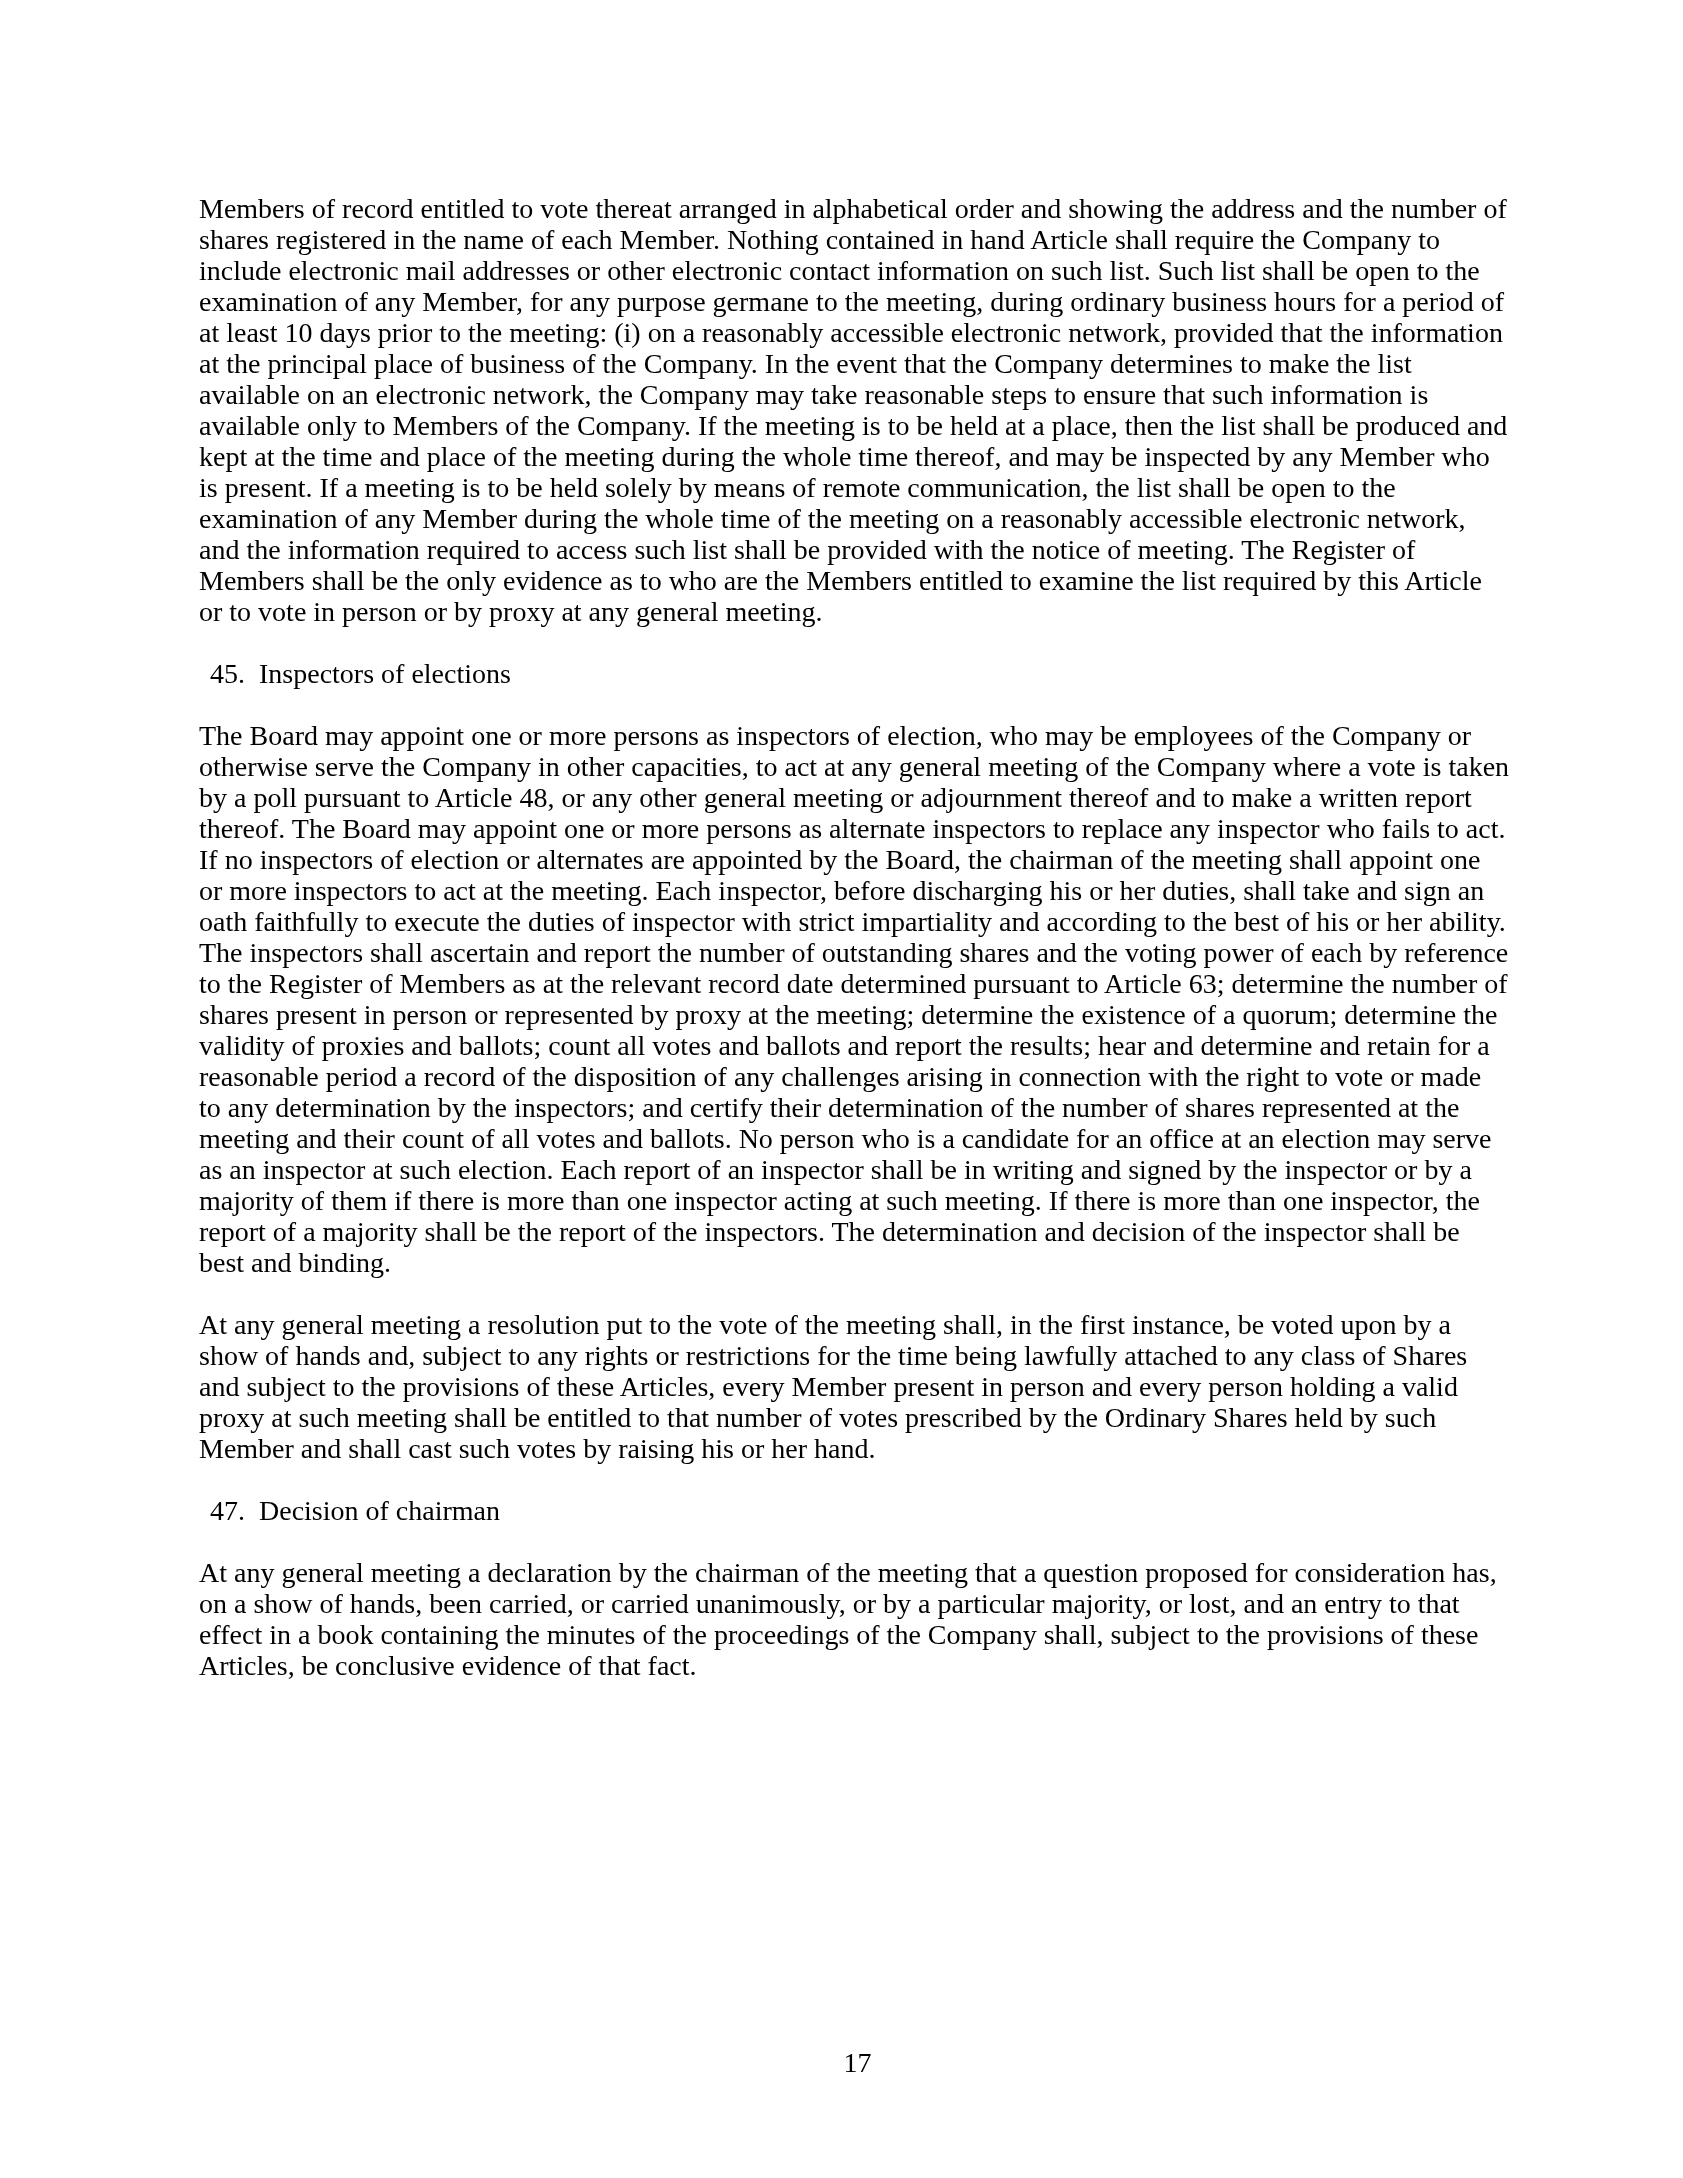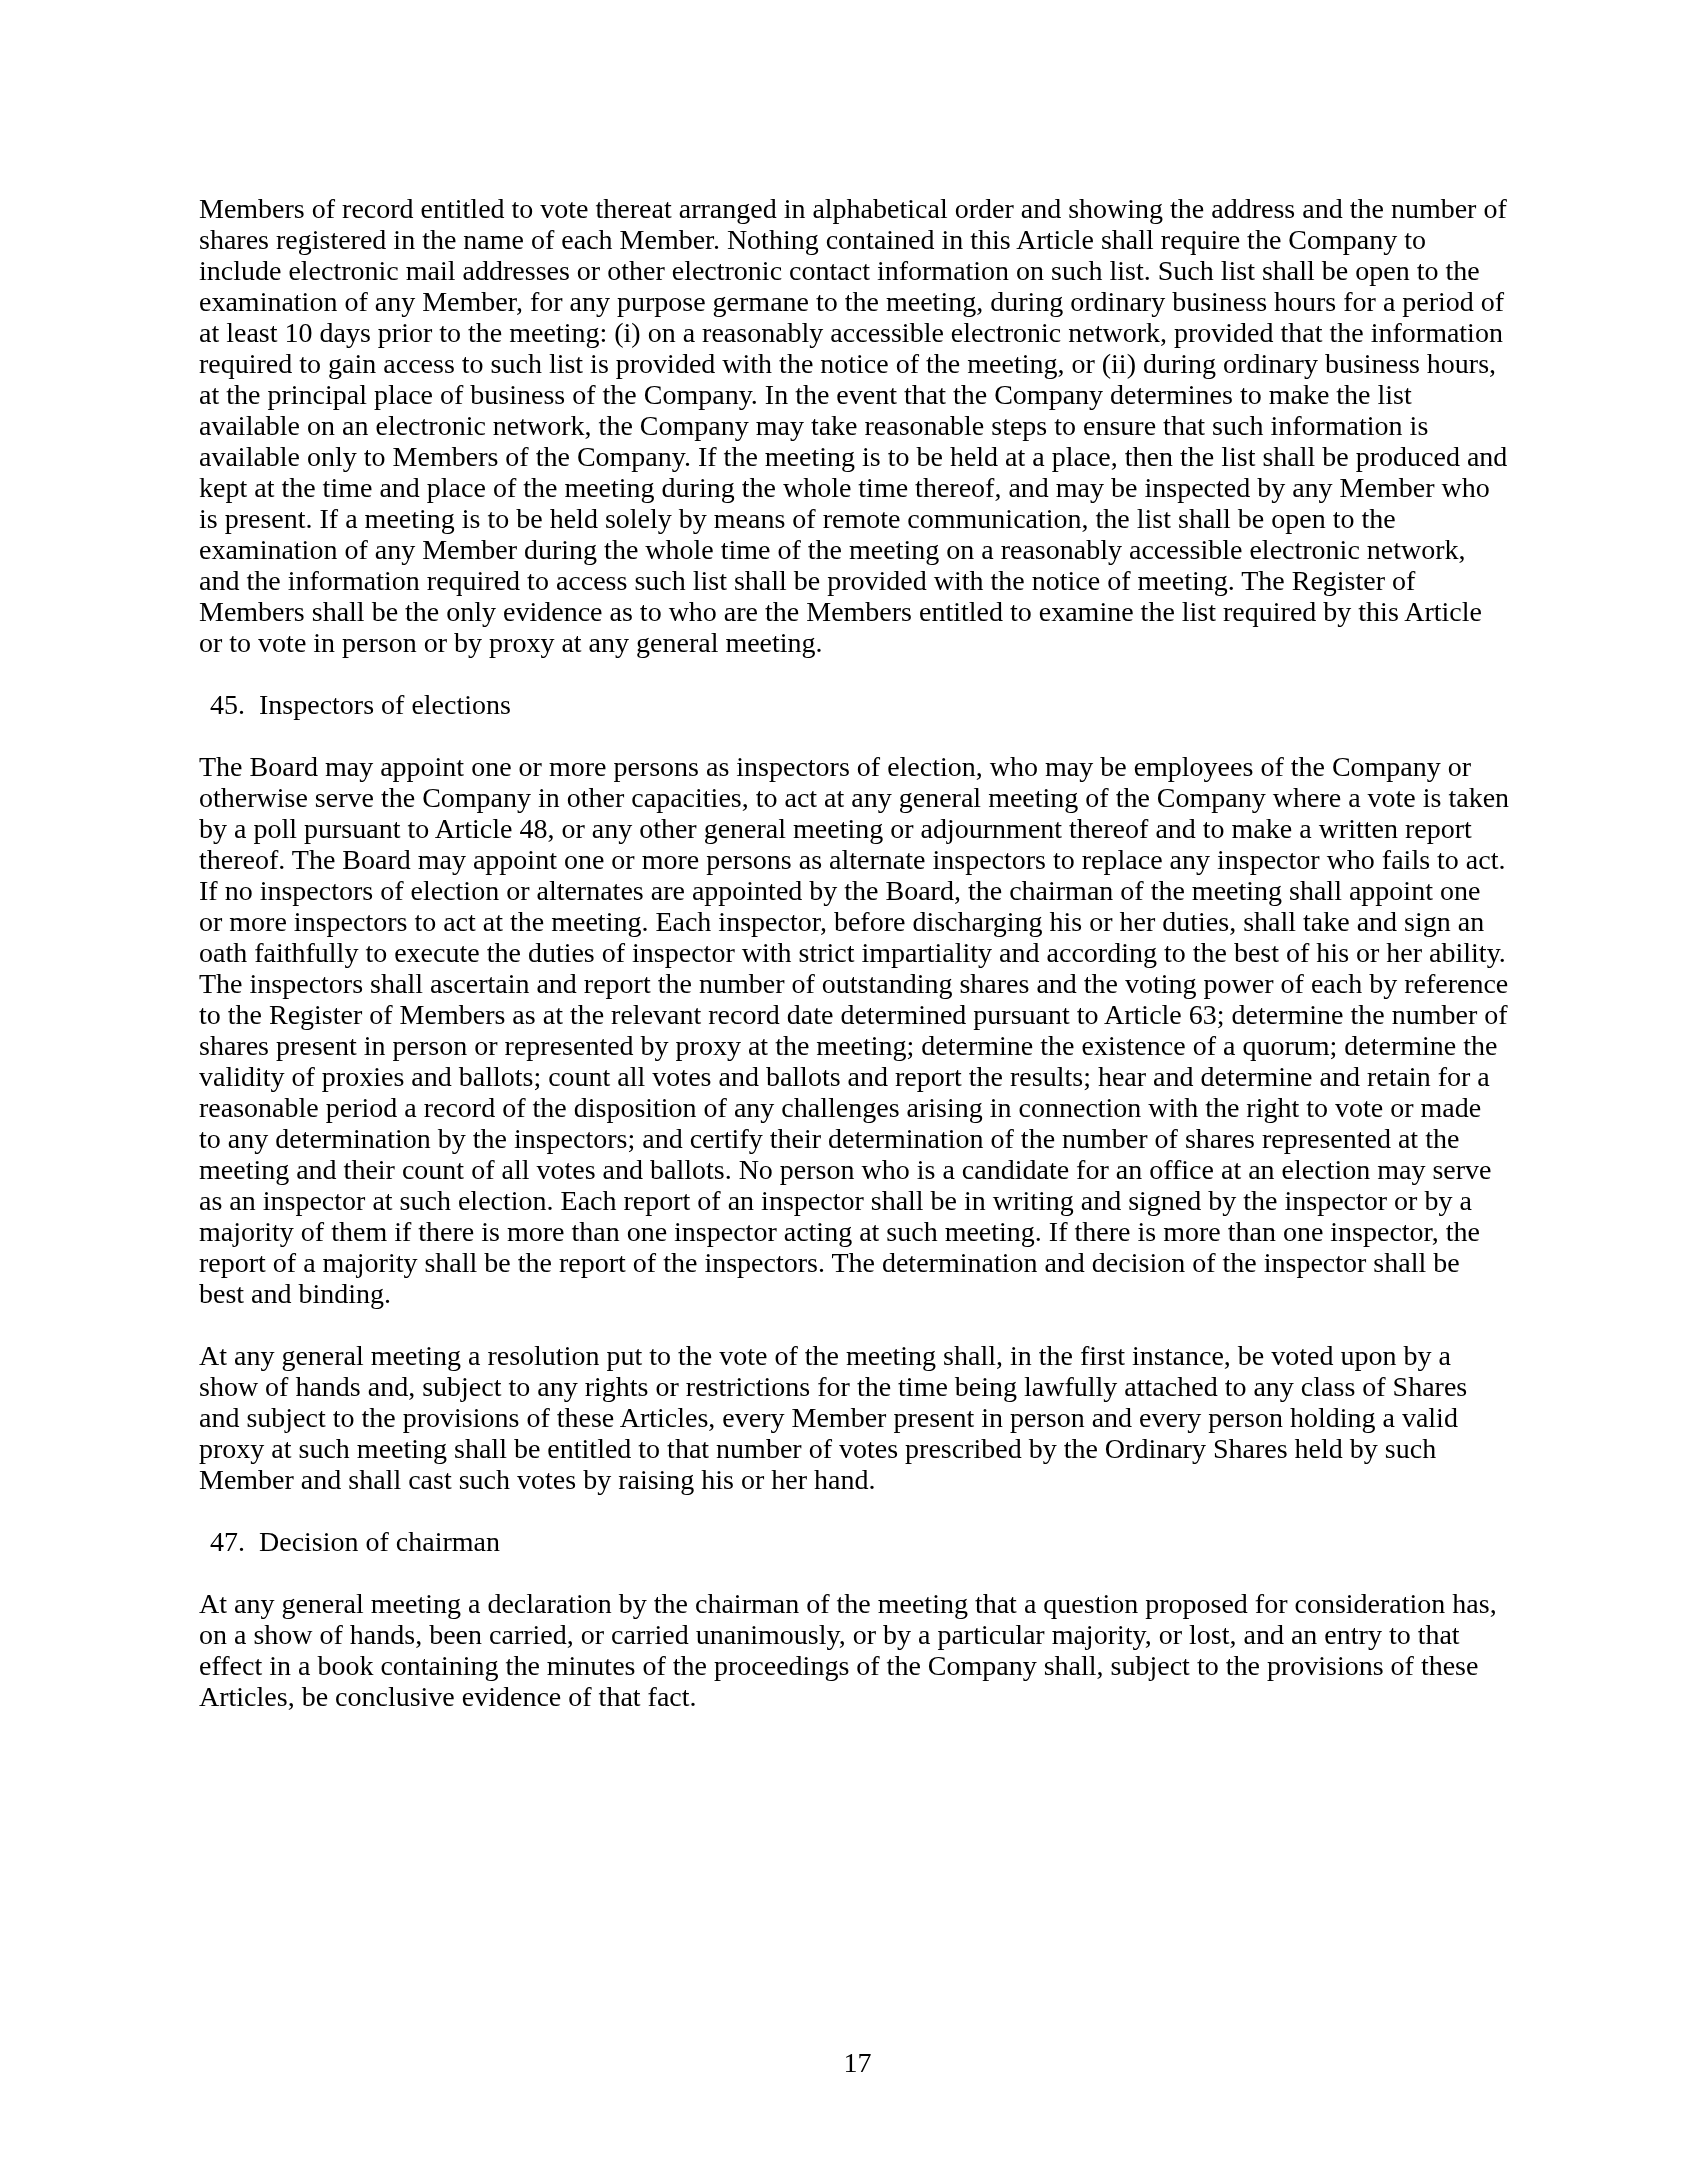--- a/index.html
+++ b/index.html
@@ -54,25 +54,24 @@
     }
   </style>
 </head>
 <body>
 
 <div class="page">
   <div class="content">
 
     <div class="block paragraph">
       <span class="line">Members of record entitled to vote thereat arranged in alphabetical order and showing the address and the number of</span>
-      <span class="line">shares registered in the name of each Member. Nothing contained in this Article shall require the Company to</span>
+      <span class="line">shares registered in the name of each Member. Nothing contained in hand Article shall require the Company to</span>
       <span class="line">include electronic mail addresses or other electronic contact information on such list. Such list shall be open to the</span>
       <span class="line">examination of any Member, for any purpose germane to the meeting, during ordinary business hours for a period of</span>
       <span class="line">at least 10 days prior to the meeting: (i) on a reasonably accessible electronic network, provided that the information</span>
-      <span class="line">required to gain access to such list is provided with the notice of the meeting, or (ii) during ordinary business hours,</span>
       <span class="line">at the principal place of business of the Company. In the event that the Company determines to make the list</span>
       <span class="line">available on an electronic network, the Company may take reasonable steps to ensure that such information is</span>
       <span class="line">available only to Members of the Company. If the meeting is to be held at a place, then the list shall be produced and</span>
       <span class="line">kept at the time and place of the meeting during the whole time thereof, and may be inspected by any Member who</span>
       <span class="line">is present. If a meeting is to be held solely by means of remote communication, the list shall be open to the</span>
       <span class="line">examination of any Member during the whole time of the meeting on a reasonably accessible electronic network,</span>
       <span class="line">and the information required to access such list shall be provided with the notice of meeting. The Register of</span>
       <span class="line">Members shall be the only evidence as to who are the Members entitled to examine the list required by this Article</span>
       <span class="line">or to vote in person or by proxy at any general meeting.</span>
     </div>

